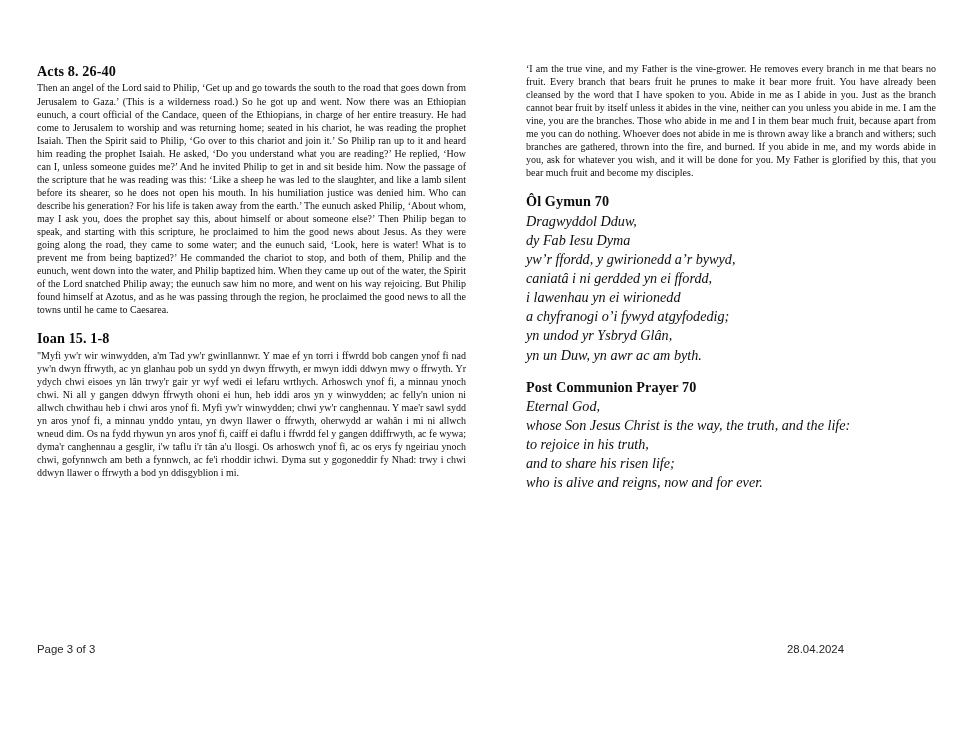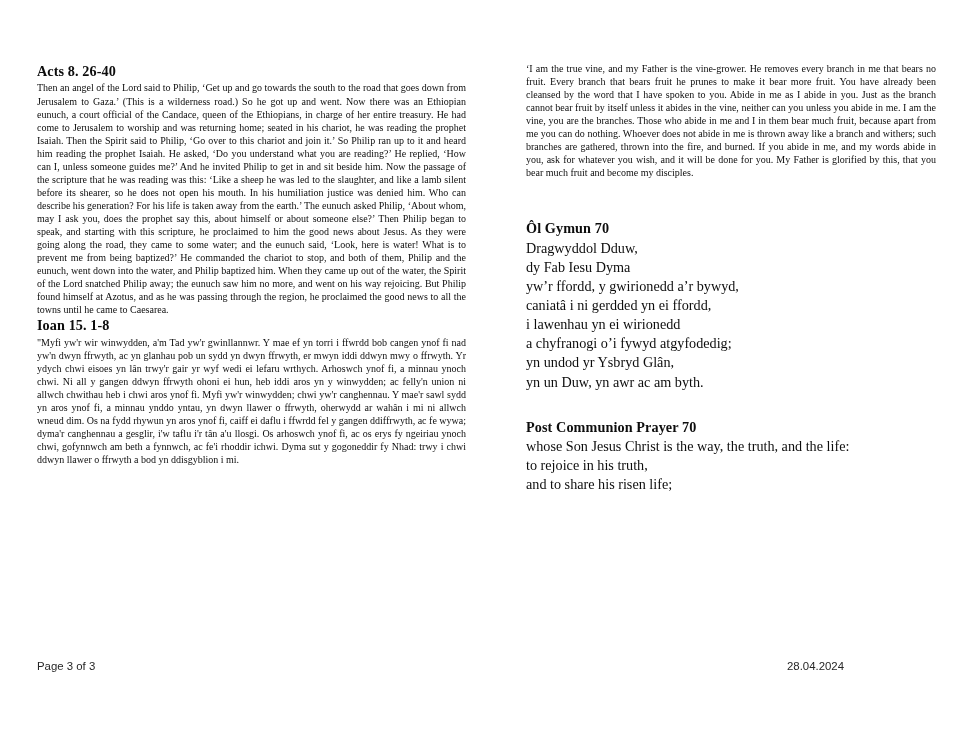--- a/index.html
+++ b/index.html
@@ -45,20 +45,21 @@
   .column-right {
     width: 494px;
     padding: 62px 24px 0 60px;
   }
 
   .section {
     margin: 0 0 0 0;
   }
 
   .section + .section {
+    margin-top: 13px;
   }
 
   .section-heading {
     font-size: 14.2px;
     font-weight: bold;
     line-height: 1.30;
     margin: 0 0 1px 0;
     letter-spacing: 0.1px;
   }
 
@@ -74,35 +75,36 @@
   .verse {
     font-size: 14.2px;
     line-height: 1.345;
     margin: 0;
     text-align: left;
   }
 
   .verse .line {
     display: block;
     white-space: pre-wrap;
+    font-style: italic;
   }
 
   .gap-before-olgymun {
     margin-top: 40px;
   }
 
   .gap-before-postcommunion {
     margin-top: 26px;
   }
 
   .footer {
     position: absolute;
     left: 37px;
     right: 33px;
-    top: 660px;
+    top: 643px;
     display: flex;
     flex-direction: row;
     justify-content: space-between;
     align-items: baseline;
     font-family: "Liberation Sans", "DejaVu Sans", sans-serif;
     font-size: 11.4px;
     color: #262626;
     line-height: 1.2;
   }
 
@@ -147,23 +149,25 @@
             <span class="line">i lawenhau yn ei wirionedd</span>
             <span class="line">a chyfranogi o’i fywyd atgyfodedig;</span>
             <span class="line">yn undod yr Ysbryd Glân,</span>
             <span class="line">yn un Duw, yn awr ac am byth.</span>
           </div>
       </div>
 
       <div class="section gap-before-postcommunion">
         <h2 class="section-heading">Post Communion Prayer 70</h2>
         <div class="verse">
+            <span class="line">Eternal God,</span>
             <span class="line">whose Son Jesus Christ is the way, the truth, and the life:</span>
             <span class="line">to rejoice in his truth,</span>
             <span class="line">and to share his risen life;</span>
+            <span class="line">who is alive and reigns, now and for ever.</span>
           </div>
       </div>
 
     </div>
 
   </div>
 
   <div class="footer">
     <span class="footer-page">Page 3 of 3</span>
     <span class="footer-date">28.04.2024</span>

